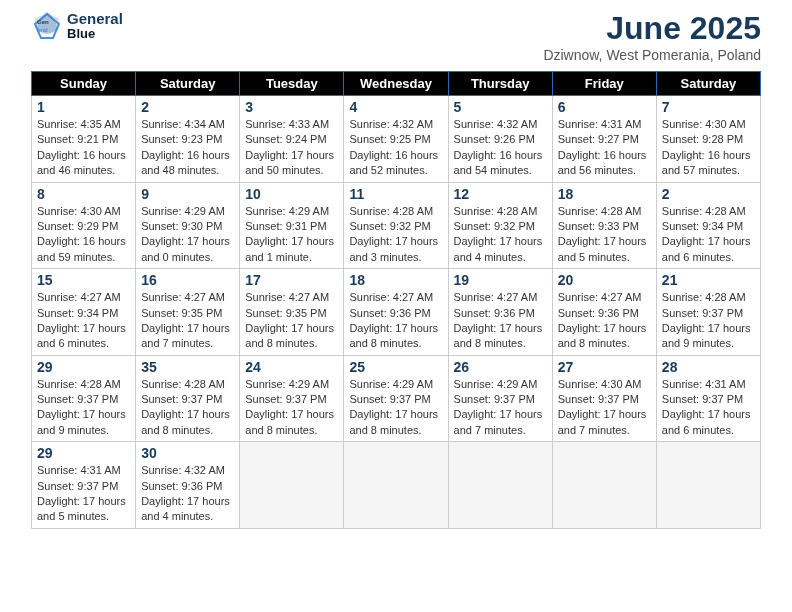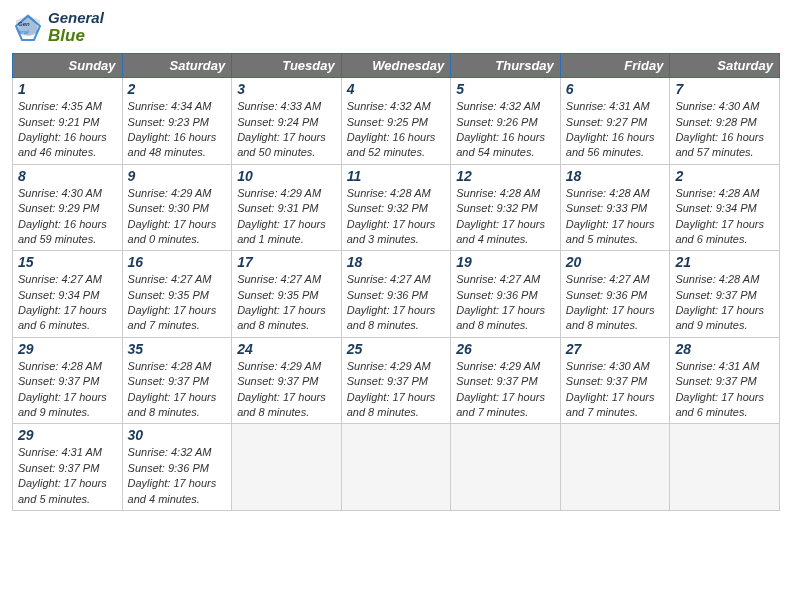--- a/index.html
+++ b/index.html
@@ -7,22 +7,21 @@
       font-family: Arial, sans-serif;
       background: #fff;
       width: 792px;
       height: 612px;
       overflow: hidden;
     }
     .page {
       width: 792px;
       height: 500px;
       background: #fff;
-      padding: 10px 12px;
-      font-style: italic;
+      padding: 10px 31px;
     }
     .header {
       display: flex;
       justify-content: space-between;
       align-items: flex-start;
       margin-bottom: 8px;
     }
     .logo {
       display: flex;
       align-items: center;
@@ -43,23 +42,23 @@
     .location {
       font-size: 14px;
       color: #555;
     }
     .calendar {
       width: 100%;
       border-collapse: collapse;
       table-layout: fixed;
     }
     .calendar th {
-      background: #737373;
+      background: #000000;
       color: #fff;
-      text-align: right;
+      text-align: center;
       padding: 4px 6px;
       font-size: 13px;
       font-weight: bold;
       border: 1px solid #2a6db5;
     }
     .calendar td {
       border: 1px solid #ccc;
       vertical-align: top;
       padding: 3px 5px;
       font-size: 10px;
@@ -92,22 +91,26 @@
       <svg class="logo-icon" viewBox="0 0 32 32">
         <rect x="0" y="0" width="32" height="32" fill="none"></rect>
         <path d="M4 8 Q16 2 28 8 L28 18 Q16 28 4 18 Z" fill="#1a3a5c" opacity="0.15"></path>
         <path d="M16 4 L28 14 L22 28 L10 28 L4 14 Z" fill="none" stroke="#4a90d9" stroke-width="2"></path>
         <path d="M16 2 Q26 8 26 20 Q16 28 6 20 Q6 8 16 2Z" fill="#2a6db5" opacity="0.3"></path>
         <text x="6" y="14" font-size="6" font-weight="bold" fill="#1a3a5c">Gen</text>
         <text x="6" y="22" font-size="6" font-weight="bold" fill="#4a90d9">eral</text>
       </svg>
       <div>
         <div style="font-size:15px;font-weight:bold;color:#1a3a5c;line-height:1.1;">General</div>
-        <div style="font-size:17px;font-weight:bold;color:#4d7c0f;line-height:1.1;">Blue</div>
+        <div style="font-size:13px;font-weight:bold;color:#0f172a;line-height:1.1;">Blue</div>
       </div>
+    </div>
+    <div class="title-area">
+      <div class="month-title">June 2025</div>
+      <div class="location">Dziwnow, West Pomerania, Poland</div>
     </div>
   </div>
 
   <table class="calendar">
     <thead>
       <tr>
         <th>Sunday</th>
         <th>Saturday</th>
         <th>Tuesday</th>
         <th>Wednesday</th>

